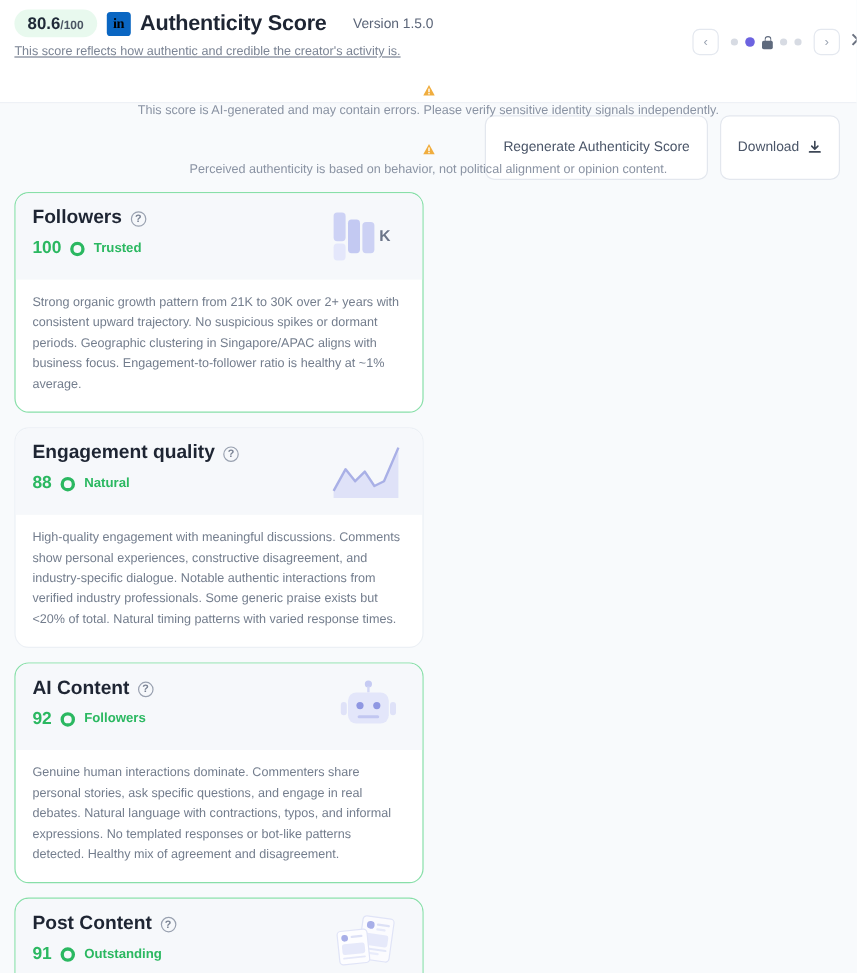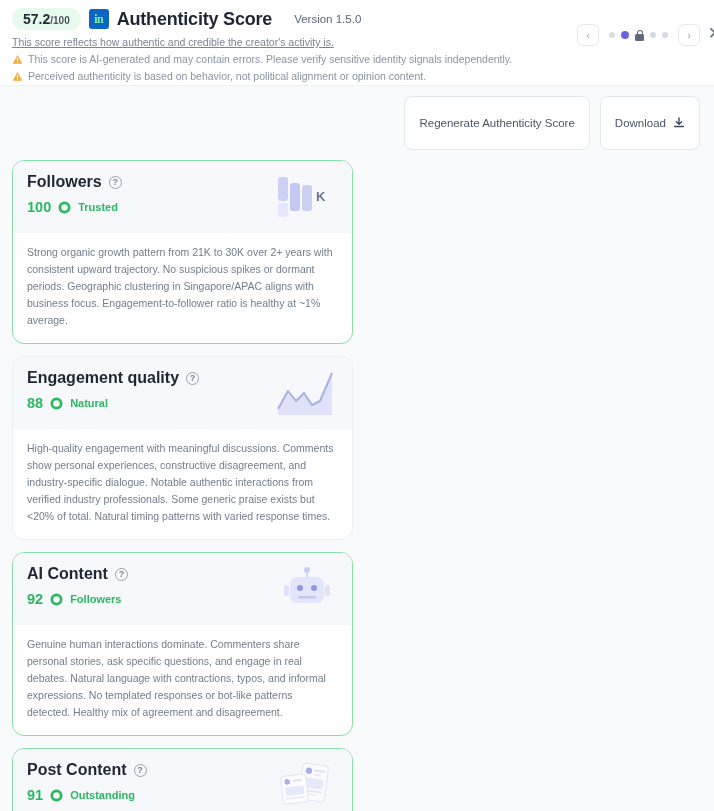--- a/index.html
+++ b/index.html
@@ -23,27 +23,27 @@
   .score-pill {
     background: #e8f9ee; color: #1f2937;
     border-radius: 13px; padding: 4px 11px;
     font-size: 14px; font-weight: 700; line-height: 1;
     display: flex; align-items: baseline; gap: 0px;
   }
   .score-pill .den { font-size: 10px; font-weight: 600; color: #4b5563; }
   .li-icon {
     width: 20px; height: 20px; background: #0a66c2; border-radius: 3px;
     display: flex; align-items: center; justify-content: center;
-    color: #86efac; font-size: 12px; font-weight: 700; font-family: "Liberation Serif", serif;
+    color: #000000; font-size: 12px; font-weight: 700; font-family: "Liberation Serif", serif;
     letter-spacing: -0.5px;
   }
   .title { font-size: 18px; font-weight: 600; color: #1e2533; letter-spacing: -0.2px; }
   .version { font-size: 11.5px; color: #5b6578; font-weight: 400; margin-left: 14px; }
   .subtitle { font-size: 10.5px; color: #7b8494; margin-top: 6px; text-decoration: underline; }
-  .warn-row { display: flex; align-items: center; gap: 5px; margin-top: 5px; }
+  .warn-row { display: flex; align-items: center; gap: 5px; margin-top: 21px; flex-direction: column; }
   .warn-row .wtext { font-size: 10.5px; color: #8a93a3; }
   .tri { flex: 0 0 auto; }
 
   
   .pager { position: absolute; right: 14px; top: 24px; display: flex; align-items: center; gap: 10px; }
   .pg-btn {
     width: 22px; height: 22px; border: 1px solid #e4e8ef; border-radius: 6px;
     background: #fff; display: flex; align-items: center; justify-content: center;
     color: #9aa3b2; font-size: 11px; cursor: pointer;
   }
@@ -91,21 +91,21 @@
   .card-art { position: absolute; right: 14px; top: 12px; width: 62px; height: 48px; }
 </style>
 </head>
 <body>
 
 <div class="page">
 
   <div class="header">
     <div class="header-top">
       <div class="score-pill">
-        <span>57.2</span>
+        <span>80.6</span>
           <span class="den">/100</span>
       </div>
       <div class="li-icon">in</div>
       <div class="title">Authenticity Score</div>
       <div class="version">Version 1.5.0</div>
     </div>
     <div class="subtitle">This score reflects how authentic and credible the creator's activity is.</div>
 
     <div class="warn-row">
       <svg class="tri" width="11" height="11" viewBox="0 0 12 12">

